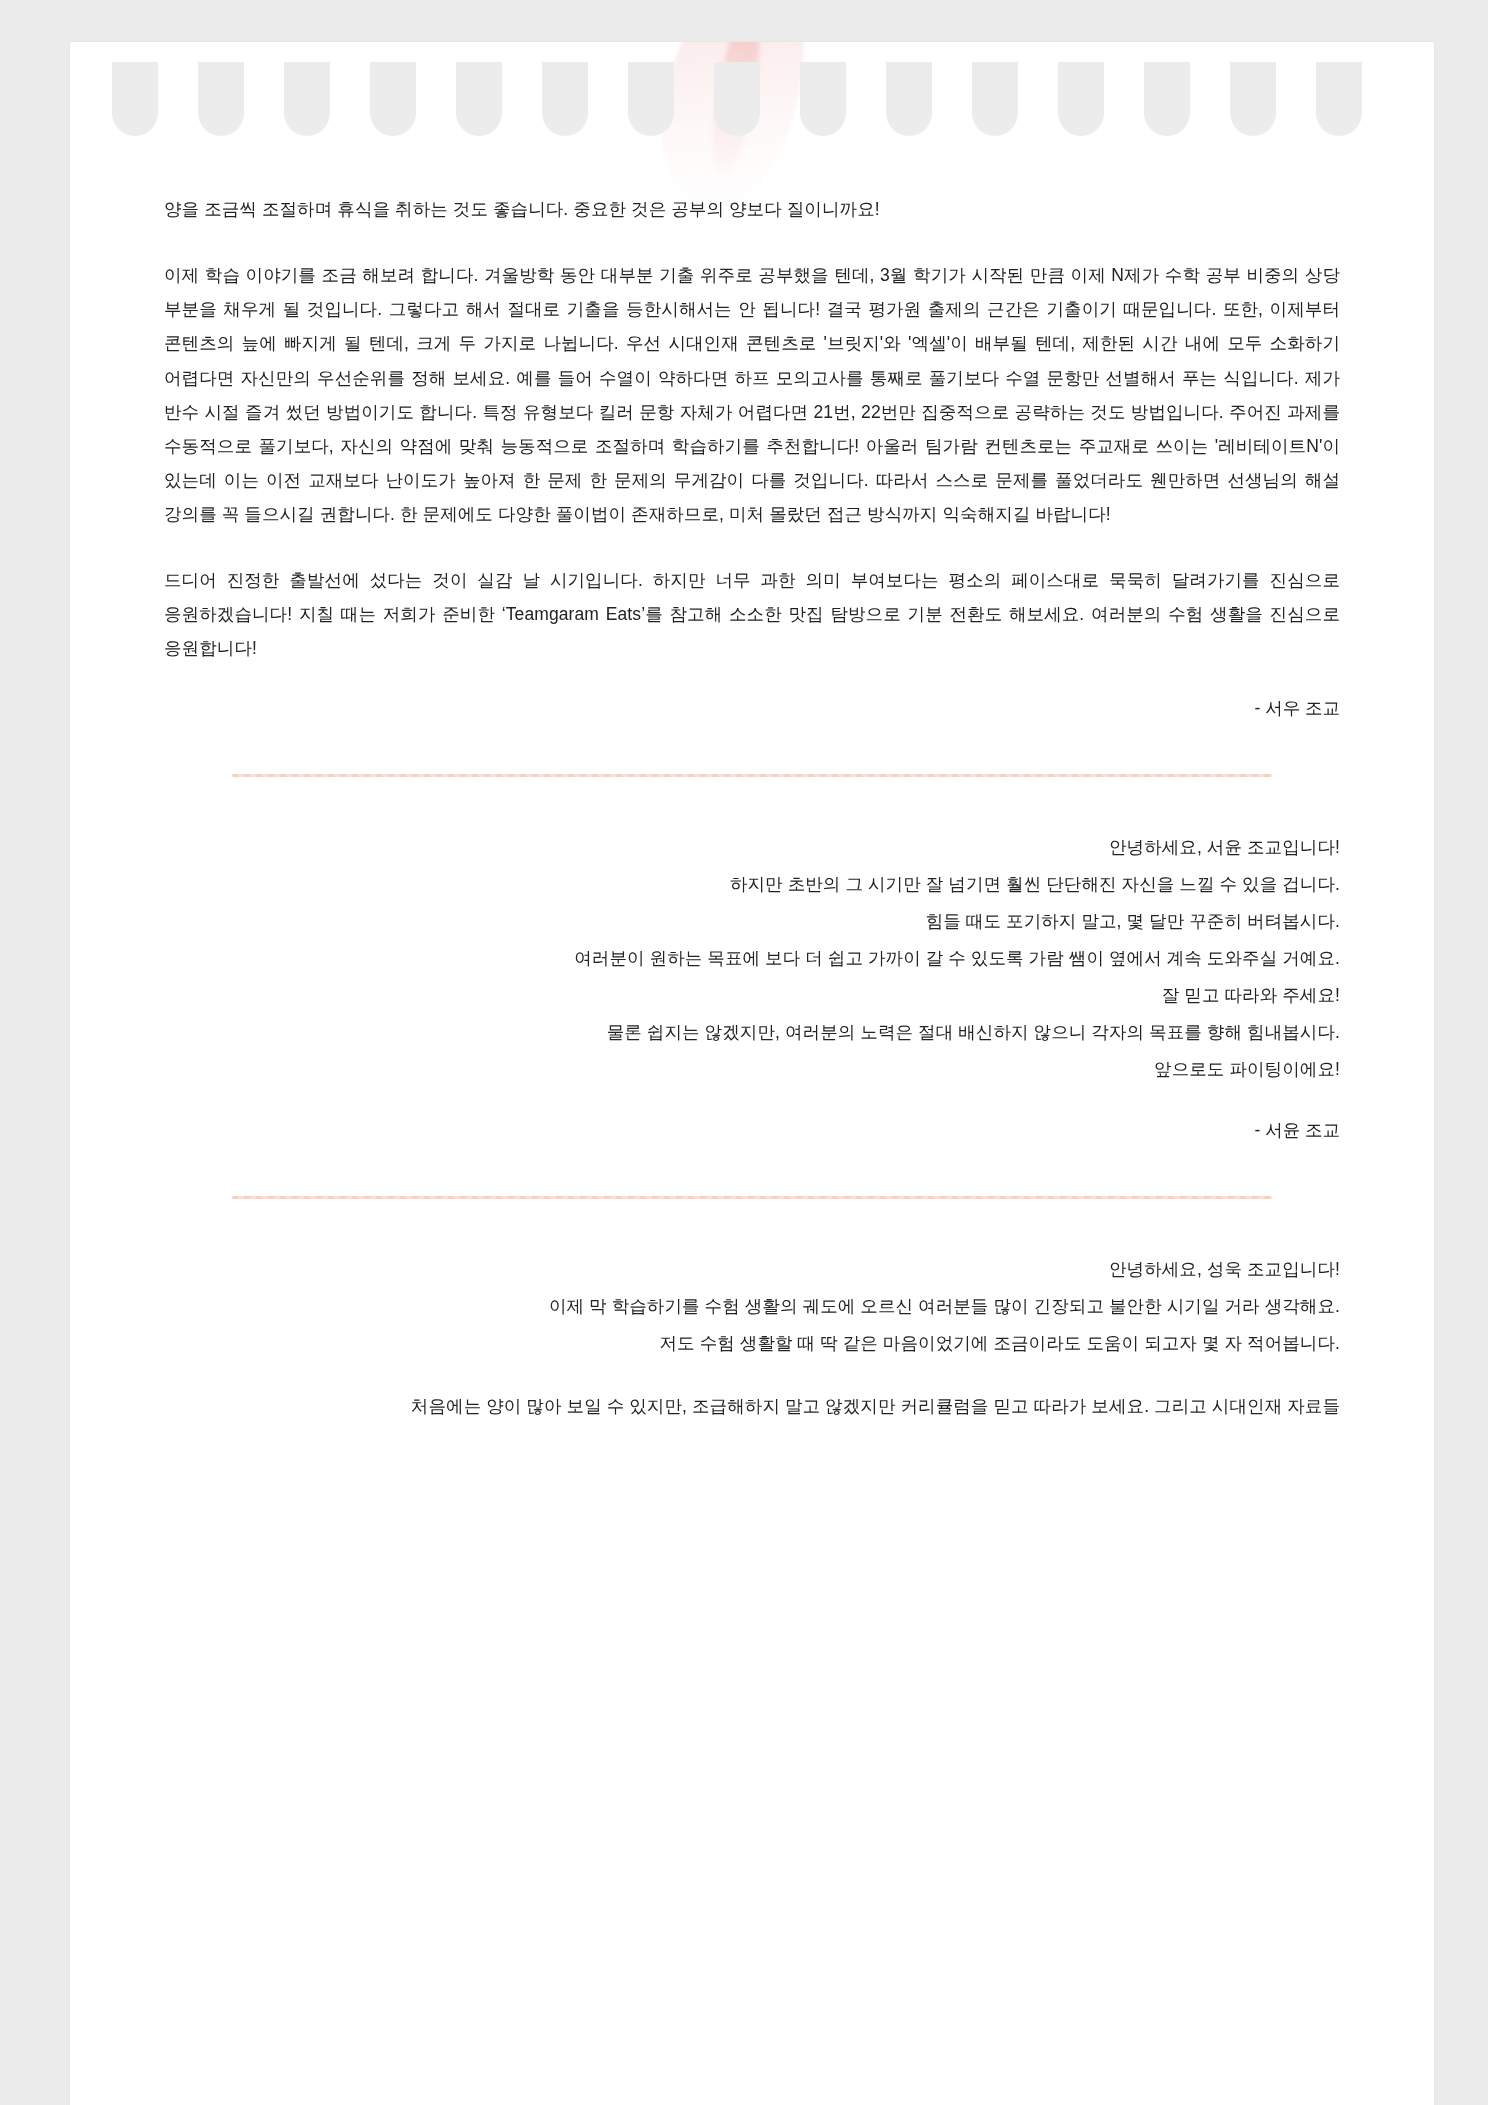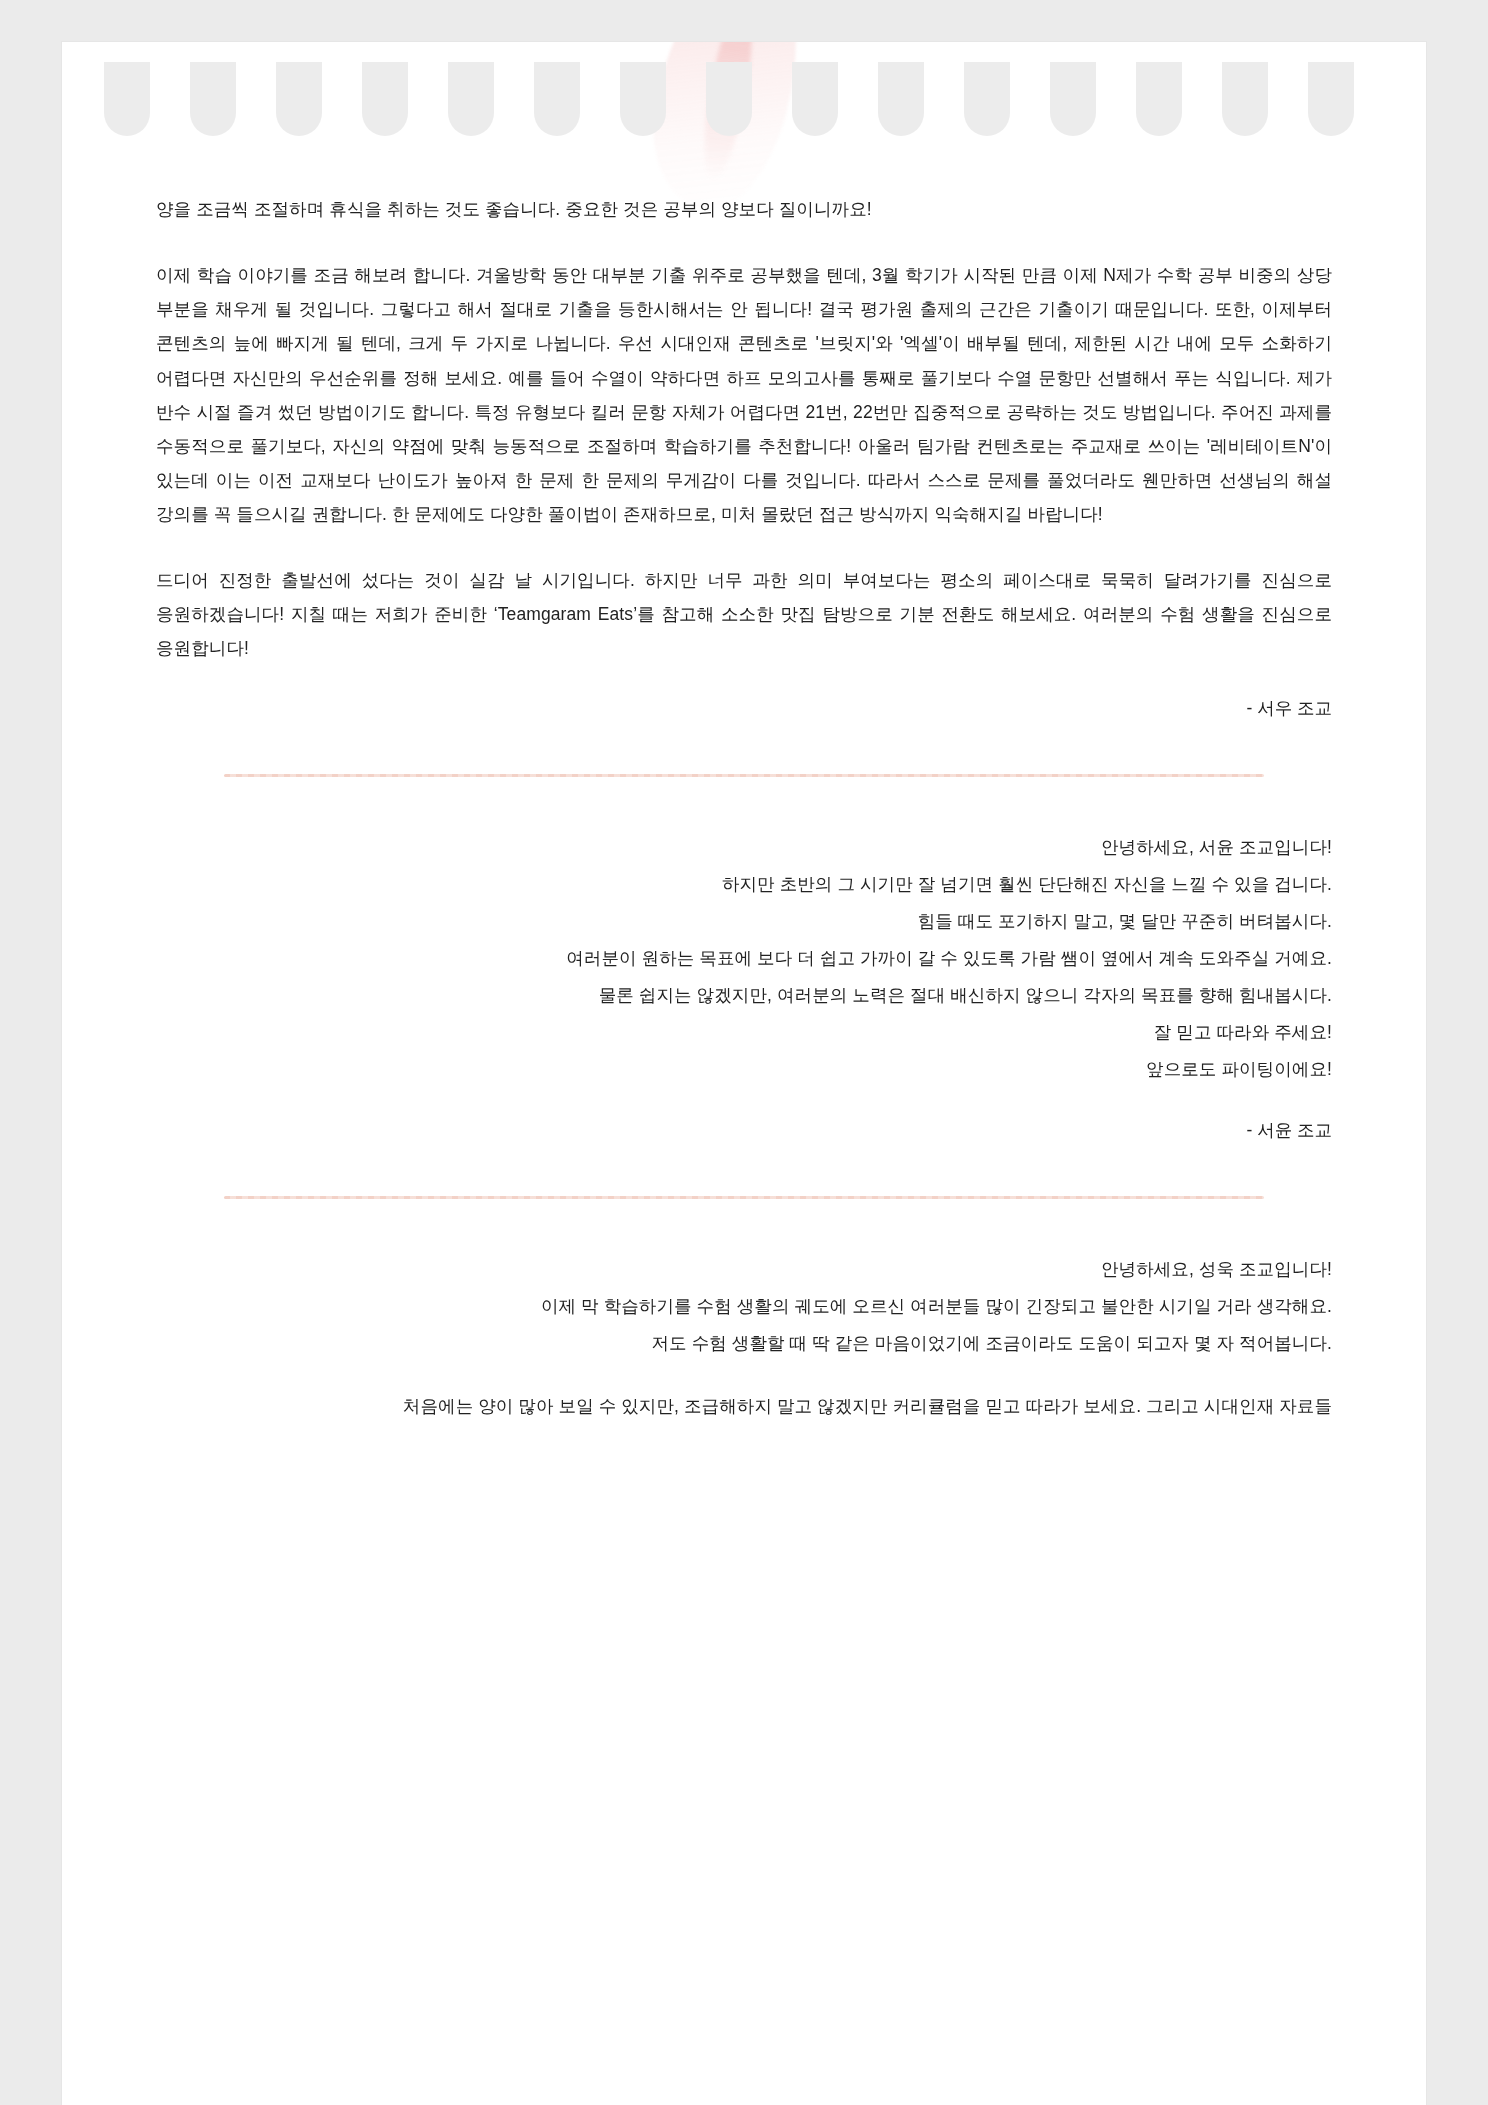--- a/index.html
+++ b/index.html
@@ -9,21 +9,21 @@
   body {
     width: 1488px;
     height: 2105px;
     background: #ebebeb;
     font-family: "Liberation Sans", sans-serif;
     overflow: hidden;
   }
 
   .page {
     position: absolute;
-    left: 62px;
+    left: 70px;
     top: 42px;
     width: 1364px;
     height: 2063px;
     background: #ffffff;
     box-shadow: 0 0 0 1px rgba(0,0,0,0.02);
     overflow: hidden;
   }
 
   
   .brush {
@@ -144,22 +144,22 @@
       <div class="sig">- 서우 조교</div>
     </div>
 
     <div class="divider"></div>
 
     <div class="block lines">
       <p>안녕하세요, 서윤 조교입니다!</p>
       <p>하지만 초반의 그 시기만 잘 넘기면 훨씬 단단해진 자신을 느낄 수 있을 겁니다.</p>
       <p>힘들 때도 포기하지 말고, 몇 달만 꾸준히 버텨봅시다.</p>
       <p>여러분이 원하는 목표에 보다 더 쉽고 가까이 갈 수 있도록 가람 쌤이 옆에서 계속 도와주실 거예요.</p>
+      <p>잘 믿고 따라와 주세요!</p>
       <p>물론 쉽지는 않겠지만, 여러분의 노력은 절대 배신하지 않으니 각자의 목표를 향해 힘내봅시다.</p>
-      <p>잘 믿고 따라와 주세요!</p>
       <p>앞으로도 파이팅이에요!</p>
       <div class="sig">- 서윤 조교</div>
     </div>
 
     <div class="divider"></div>
 
     <div class="block lines">
       <p>안녕하세요, 성욱 조교입니다!</p>
       <p>이제 막 학습하기를 수험 생활의 궤도에 오르신 여러분들 많이 긴장되고 불안한 시기일 거라 생각해요.</p>
       <p>저도 수험 생활할 때 딱 같은 마음이었기에 조금이라도 도움이 되고자 몇 자 적어봅니다.</p>

